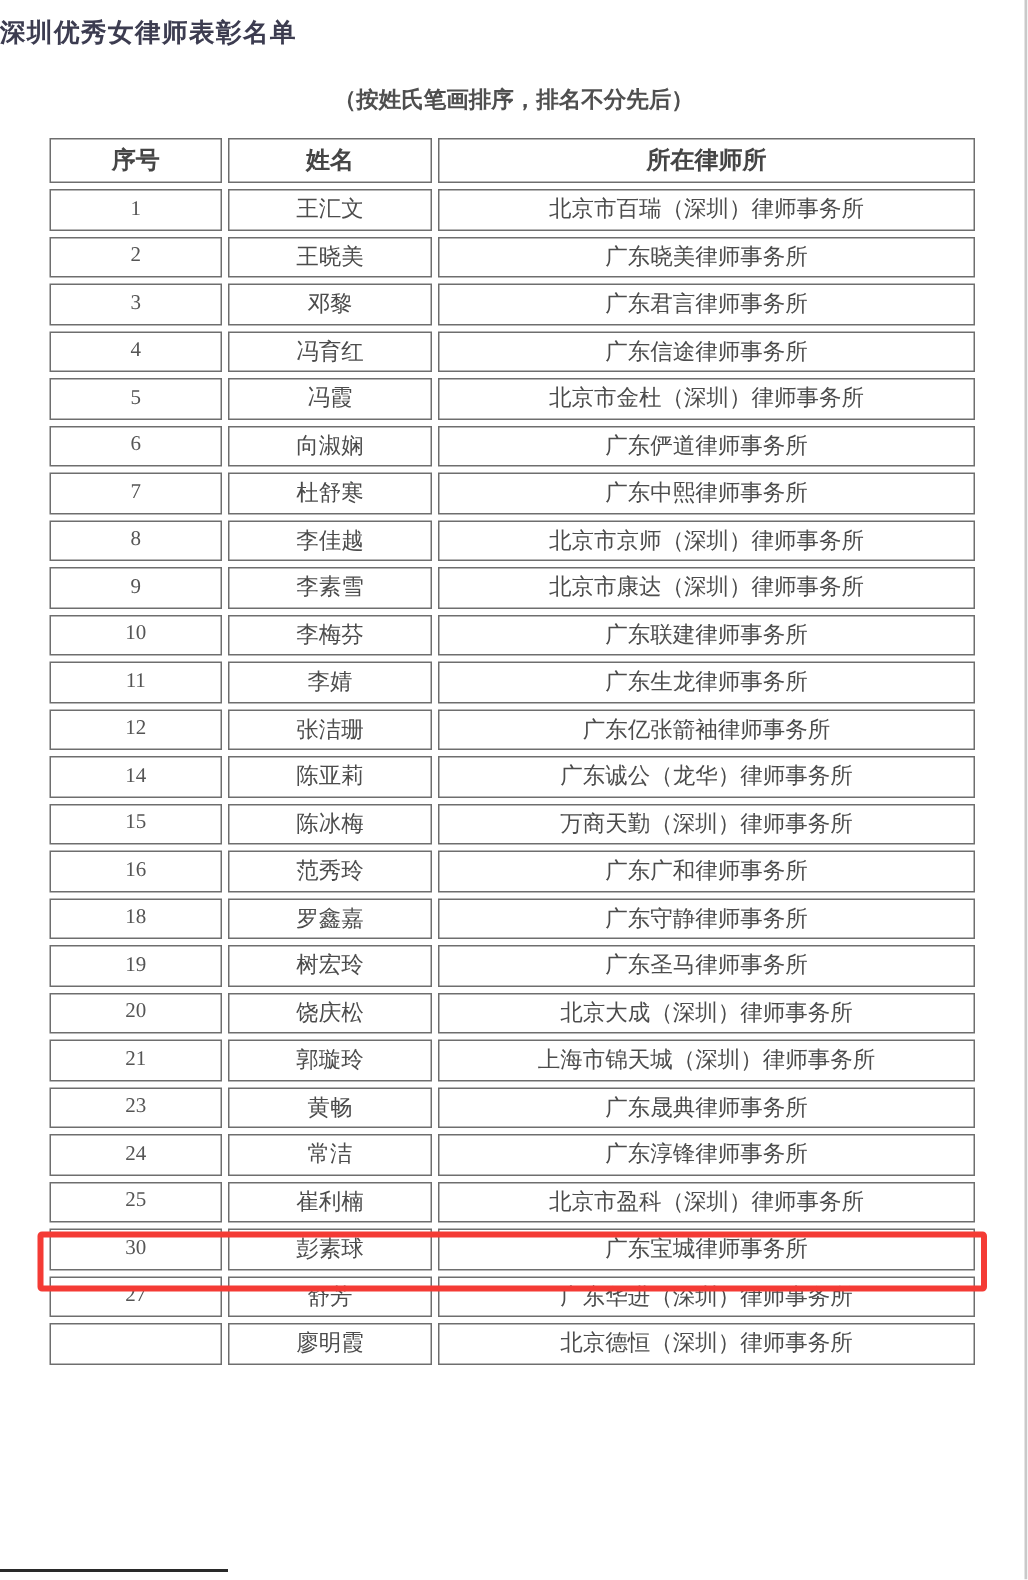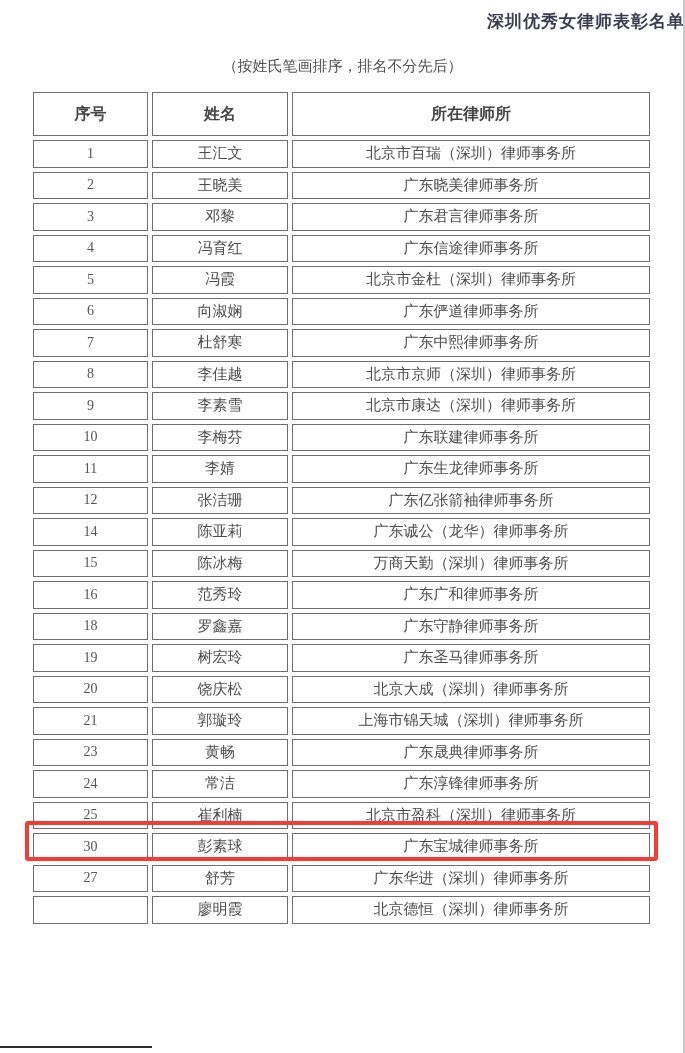--- a/index.html
+++ b/index.html
@@ -3,53 +3,54 @@
 <meta charset="utf-8">
 <style>
   * { margin:0; padding:0; box-sizing:border-box; }
   html,body { width:685px; height:1053px; overflow:hidden; }
   body {
     background:#ffffff;
     position:relative;
     font-family:"Liberation Serif","DejaVu Serif",serif;
   }
   .title {
-    text-align:right;
+    text-align:left;
     margin-top:10px;
     font-size:17px;
     font-weight:bold;
     color:#3c3c50;
     letter-spacing:1px;
     font-family:"Liberation Sans","DejaVu Sans",sans-serif;
   }
   .subtitle {
     text-align:center;
     margin-top:24px;
     font-size:15px;
     color:#4f4f4f;
+    font-weight:bold;
   }
   table {
     border-collapse:separate;
     border-spacing:4px;
     margin-left:29px;
     margin-top:12px;
     table-layout:fixed;
   }
   th, td {
     border:1px solid #6e6e6e;
     text-align:center;
     vertical-align:middle;
     color:#4c4c4c;
     font-size:15px;
     overflow:hidden;
     white-space:nowrap;
     background:#ffffff;
   }
   th {
-    height:44px;
+    height:30px;
     font-size:16px;
     font-weight:bold;
     color:#454545;
   }
   td { height:27.5px; }
   td.cell-no { font-size:14px; color:#555555; }
   .col-no   { width:115px; }
   .col-name { width:136px; }
   .col-firm { width:358px; }
   #highlight-box {

